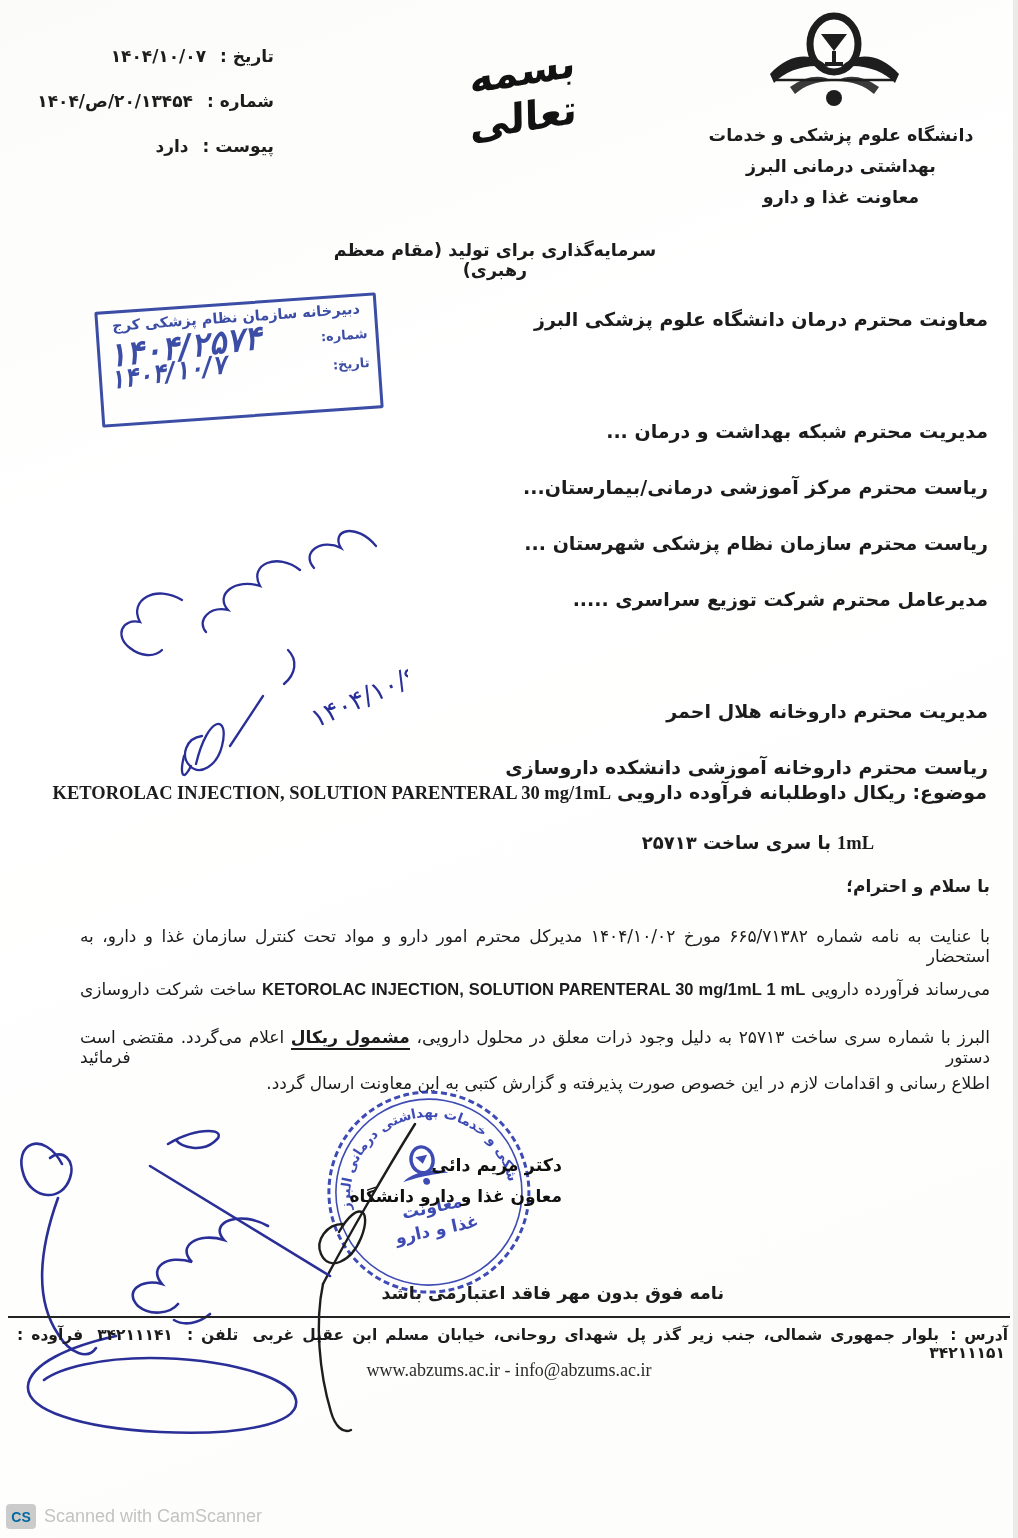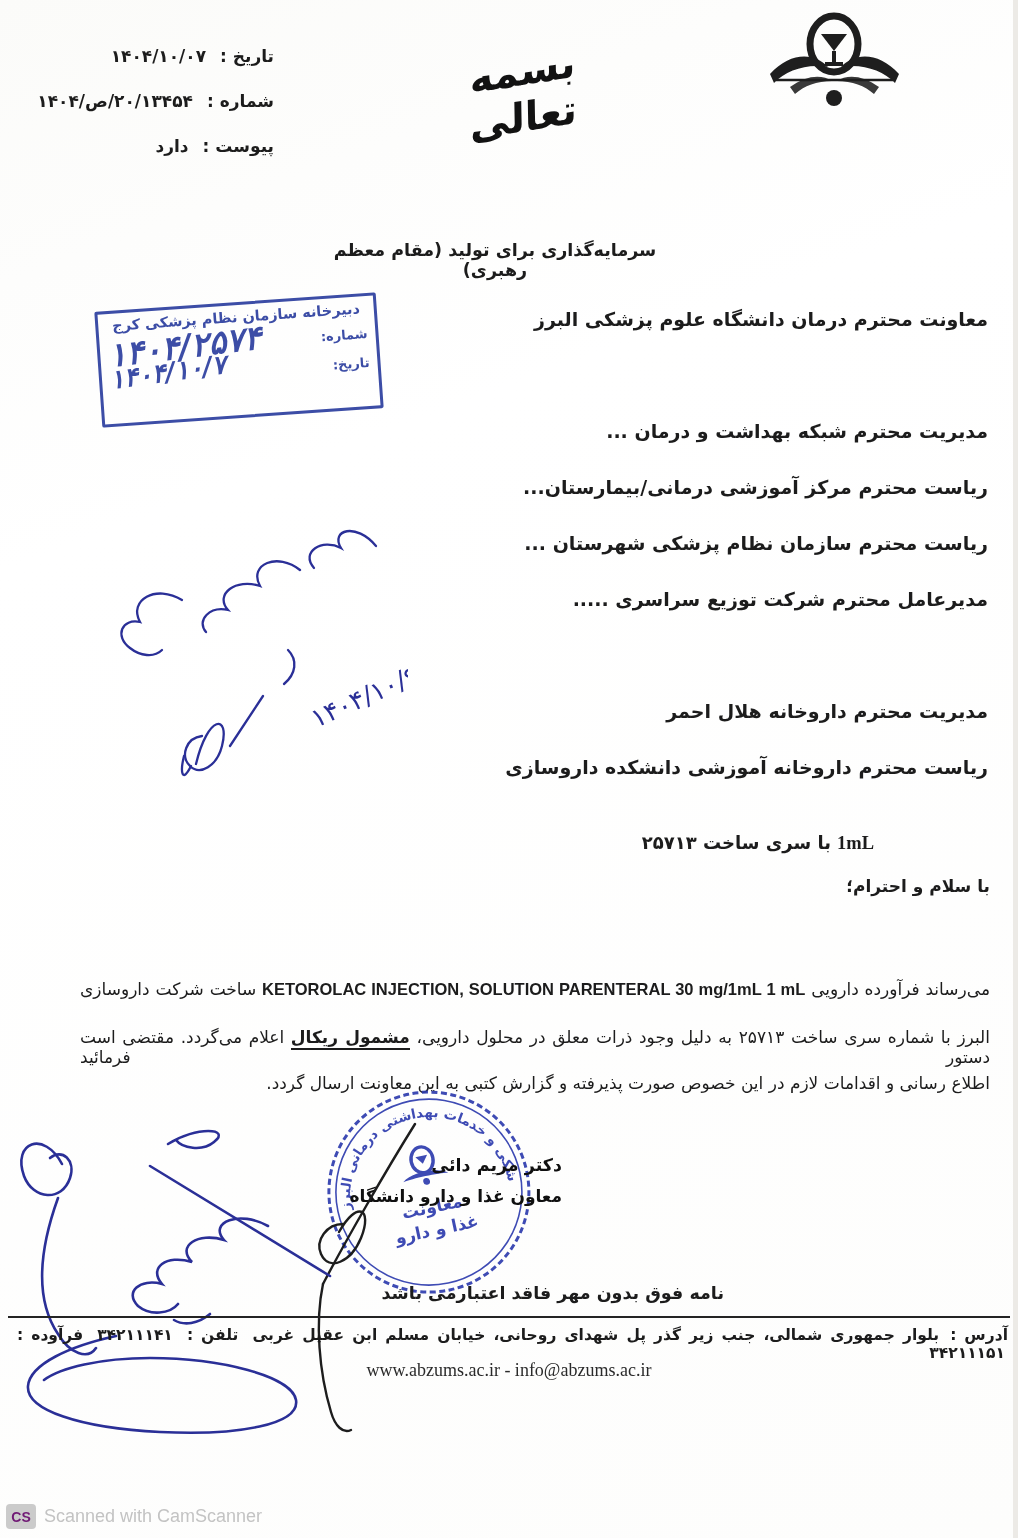--- a/index.html
+++ b/index.html
@@ -50,21 +50,21 @@
   .signame .tt{font-size:17px;font-weight:700;}
   
   .validity{left:284px;top:1283px;width:440px;font-size:17.5px;font-weight:700;direction:rtl;}
   .rule{left:8px;right:8px;top:1316px;border-top:2px solid #242424;height:0;}
   .footer1{left:14px;right:10px;top:1326px;direction:rtl;font-size:15.5px;font-weight:600;
     text-align:justify;text-align-last:justify;}
   .footer1 .flbl{font-weight:700;}
   .footer2{left:0;right:0;top:1360px;text-align:center;font-family:"Liberation Serif",serif;font-size:18px;color:#2a2a2a;}
   
   .cs-badge{left:6px;top:1504px;width:30px;height:25px;background:#cbcbcb;border-radius:4px;
-    color:#701a75;font-size:14px;font-weight:700;display:flex;align-items:center;justify-content:center;
+    color:#0369a1;font-size:14px;font-weight:700;display:flex;align-items:center;justify-content:center;
     font-family:"Liberation Sans",sans-serif;}
   .cs-text{left:44px;top:1506px;font-size:18px;color:#c3c3c3;font-family:"Liberation Sans",sans-serif;}
   svg{display:block;}
   .scan-edge{right:0;top:0;width:5px;height:1538px;background:#eceae6;}
 </style>
 </head>
 <body>
 
 <div class="page">
 
@@ -90,20 +90,25 @@
       <rect x="63" y="52" width="18" height="4" fill="#1e1e1e"></rect>
       <path d="M8,64 C28,42 52,42 66,57 C46,53 24,60 12,73 Z" fill="#1e1e1e"></path>
       <path d="M137,64 C117,42 93,42 79,57 C99,53 121,60 133,73 Z" fill="#1e1e1e"></path>
       <path d="M28,77 C44,65 60,64 70,71 C55,71 42,76 33,84 Z" fill="#3a3a3a"></path>
       <path d="M117,77 C101,65 85,64 75,71 C90,71 103,76 112,84 Z" fill="#3a3a3a"></path>
       <line x1="14" y1="70" x2="131" y2="70" stroke="#1e1e1e" stroke-width="2.5"></line>
       <circle cx="72" cy="88" r="8" fill="#1e1e1e"></circle>
     </svg>
   </div>
 
+  <div class="abs org">
+    <div>دانشگاه علوم پزشکی و خدمات</div>
+    <div>بهداشتی درمانی البرز</div>
+    <div>معاونت غذا و دارو</div>
+  </div>
 
   <div class="abs kicker">سرمایه‌گذاری برای تولید (مقام معظم رهبری)</div>
 
   <div class="abs rcp" style="top:296px;">معاونت محترم درمان دانشگاه علوم پزشکی البرز</div>
   <div class="abs rcp" style="top:408px;">مدیریت محترم شبکه بهداشت و درمان ...</div>
   <div class="abs rcp" style="top:464px;">ریاست محترم مرکز آموزشی درمانی/بیمارستان...</div>
   <div class="abs rcp" style="top:520px;">ریاست محترم سازمان نظام پزشکی شهرستان ...</div>
   <div class="abs rcp" style="top:576px;">مدیرعامل محترم شرکت توزیع سراسری .....</div>
   <div class="abs rcp" style="top:688px;">مدیریت محترم داروخانه هلال احمر</div>
   <div class="abs rcp" style="top:744px;">ریاست محترم داروخانه آموزشی دانشکده داروسازی</div>
@@ -126,26 +131,30 @@
       <path d="M222,62 C200,44 170,56 182,78 C158,70 136,86 150,102 C132,98 118,112 128,124"></path>
       <path d="M104,92 C78,76 50,92 62,114 C44,110 36,128 52,140 C62,148 76,150 84,142"></path>
       <path d="M210,142 c10,10 8,24 -4,34"></path>
       <path d="M185,188 L152,238"></path>
       <path d="M118,256 C130,206 152,206 144,238 C139,258 122,268 112,258 C102,248 108,230 124,228"></path>
       <path d="M113,258 C104,276 102,264 106,248"></path>
       <text x="238" y="220" transform="rotate(-24 238 220)" font-size="26" fill="#2a2f97" stroke="none">۱۴۰۴/۱۰/۹</text>
     </svg>
   </div>
 
+  <div class="abs subj1">
+    <span class="seg">موضوع: ریکال داوطلبانه فرآوده دارویی</span><span class="seg en">KETOROLAC INJECTION, SOLUTION PARENTERAL 30 mg/1mL</span>
+  </div>
   <div class="abs subj2">
     <span class="seg en">1mL</span><span class="seg">با سری ساخت ۲۵۷۱۳</span>
   </div>
 
   <div class="abs salut">با سلام و احترام؛</div>
 
+  <div class="abs bodyline just" style="top:926px;">با عنایت به نامه شماره ۶۶۵/۷۱۳۸۲ مورخ ۱۴۰۴/۱۰/۰۲ مدیرکل محترم امور دارو و مواد تحت کنترل سازمان غذا و دارو، به استحضار</div>
   <div class="abs bodyline just" style="top:979px;">
     <span>می‌رساند فرآورده دارویی</span>
     <span class="en">KETOROLAC INJECTION, SOLUTION PARENTERAL 30 mg/1mL 1 mL</span>
     <span>ساخت شرکت داروسازی</span>
   </div>
   <div class="abs bodyline just" style="top:1027px;">
     <span>البرز با شماره سری ساخت ۲۵۷۱۳ به دلیل وجود ذرات معلق در محلول دارویی،</span>
     <span class="recall">مشمول ریکال</span>
     <span>اعلام می‌گردد.  مقتضی است دستور فرمائید</span>
   </div>

